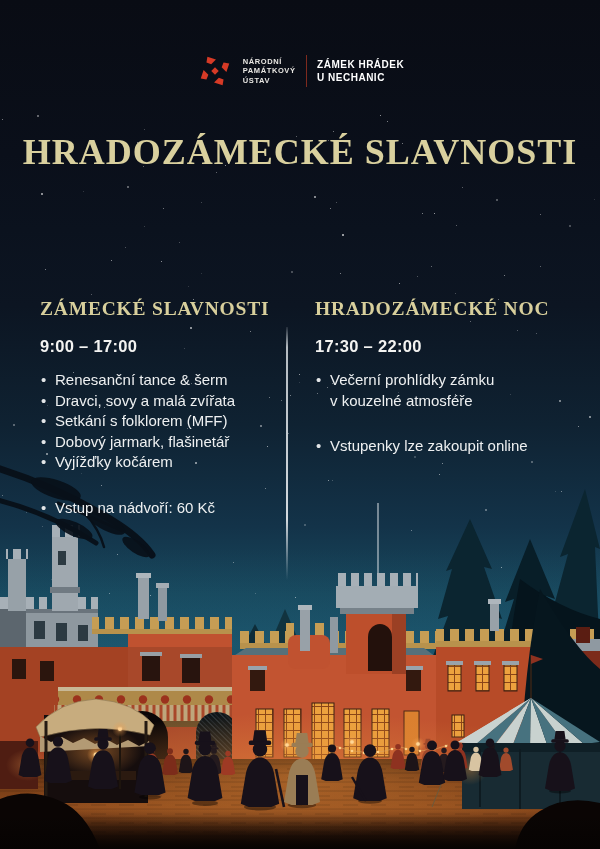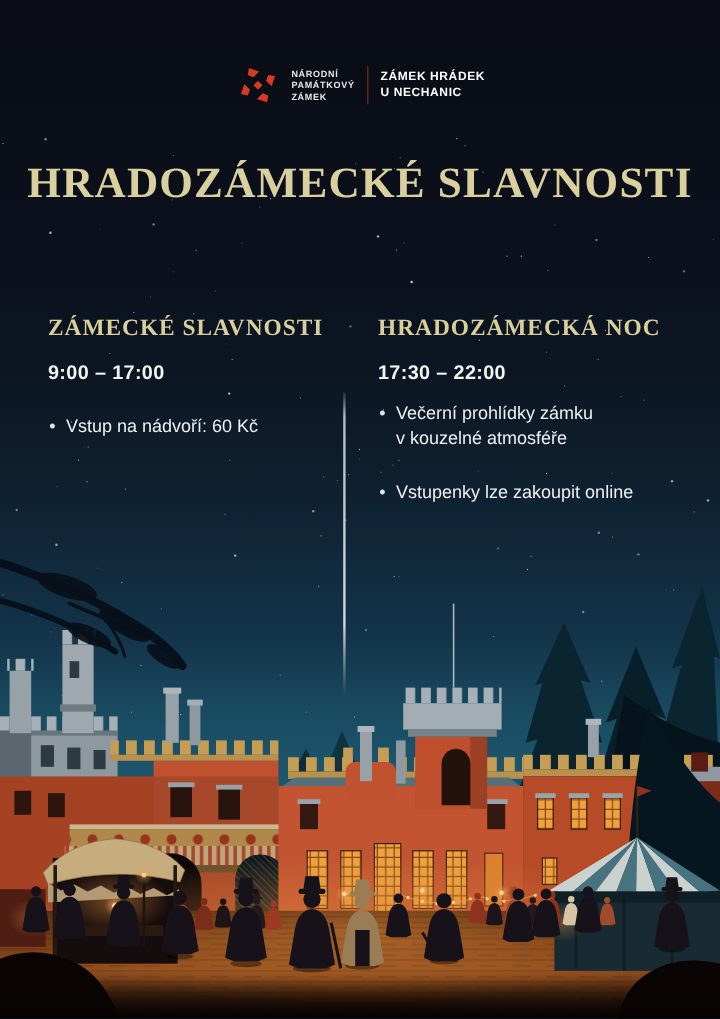--- a/index.html
+++ b/index.html
@@ -17,21 +17,21 @@
   .brand-mark{margin-right:9px;}
   .brand-org{color:#e9e7e3;font-weight:bold;font-size:7.5px;letter-spacing:.6px;line-height:1.25;}
   .brand-sep{width:1.5px;height:32px;background:#7e2a1e;margin:0 10px;}
   .brand-site{color:#fff;font-weight:bold;font-size:10px;letter-spacing:.5px;line-height:1.3;}
 
   .title{position:absolute;top:131px;left:0;right:0;margin:0;text-align:center;z-index:3;
     font-family:"Liberation Serif",serif;font-weight:bold;font-size:36px;letter-spacing:1px;color:#d9d09e;}
   .date{position:absolute;top:214px;left:0;right:0;margin:0;text-align:center;z-index:3;
     font-family:"Liberation Serif",serif;font-weight:bold;font-size:28px;letter-spacing:.5px;color:#e9e8e4;}
 
-  .columns{position:absolute;top:263px;left:40px;right:26px;display:flex;z-index:3;}
+  .columns{position:absolute;top:298px;left:40px;right:26px;display:flex;z-index:3;}
   .col-left{width:238px;flex:none;}
   .col-right{flex:1;padding-left:37px;}
   .col-heading{margin:0;font-family:"Liberation Serif",serif;font-weight:bold;font-size:19.5px;
     letter-spacing:.8px;color:#d8cf9c;}
   .col-time{margin-top:17px;font-size:16.5px;font-weight:bold;color:#f3f3f1;letter-spacing:.3px;}
   ul.bullets{list-style:none;margin:14px 0 0 0;padding:0;font-size:15px;line-height:20.5px;color:#eef0f1;}
   .bullet-item{position:relative;padding-left:15px;white-space:pre-line;}
   .bullet-item::before{content:"\2022";position:absolute;left:1px;top:0;color:#e2e5e7;}
   .col-note{margin-top:25px;font-size:15px;line-height:20.5px;color:#eef0f1;}
 
@@ -185,39 +185,46 @@
         <rect x="17.2" y="17.2" width="5.6" height="5.6" transform="rotate(45 20 20)"></rect>
         <path d="M12,5 L21,8 L16,13 L11,11 Z"></path>
         <path d="M35,12 L32,21 L27,16 L29,11 Z"></path>
         <path d="M28,35 L19,32 L24,27 L29,29 Z"></path>
         <path d="M5,28 L8,19 L13,24 L11,29 Z"></path>
       </g>
     </svg>
     <div class="brand-org">
       <div>NÁRODNÍ</div>
       <div>PAMÁTKOVÝ</div>
-      <div>ZÁMEK</div>
+      <div>ÚSTAV</div>
     </div>
     <div class="brand-sep"></div>
     <div class="brand-site">
       <div>ZÁMEK HRÁDEK</div>
       <div>U NECHANIC</div>
     </div>
   </div>
 
   <h1 class="title">HRADOZÁMECKÉ SLAVNOSTI</h1>
 
   <div class="columns">
     <div class="col-left">
       <h3 class="col-heading">ZÁMECKÉ SLAVNOSTI</h3>
       <div class="col-time">9:00 – 17:00</div>
+      <ul class="bullets">
+          <li class="bullet-item">Renesanční tance &amp; šerm</li>
+          <li class="bullet-item">Dravci, sovy a malá zvířata</li>
+          <li class="bullet-item">Setkání s folklorem (MFF)</li>
+          <li class="bullet-item">Dobový jarmark, flašinetář</li>
+          <li class="bullet-item">Vyjížďky kočárem</li>
+        </ul>
       <div class="col-note bullet-item">Vstup na nádvoří: 60 Kč</div>
     </div>
     <div class="col-right">
-      <h3 class="col-heading">HRADOZÁMECKÁ NOC</h3>
+      <h3 class="col-heading">HRADOZÁMECKÉ NOC</h3>
       <div class="col-time">17:30 – 22:00</div>
       <ul class="bullets">
           <li class="bullet-item">Večerní prohlídky zámku
 v kouzelné atmosféře</li>
         </ul>
       <div class="col-note bullet-item">Vstupenky lze zakoupit online</div>
     </div>
   </div>
 
   <div class="divider"></div>

